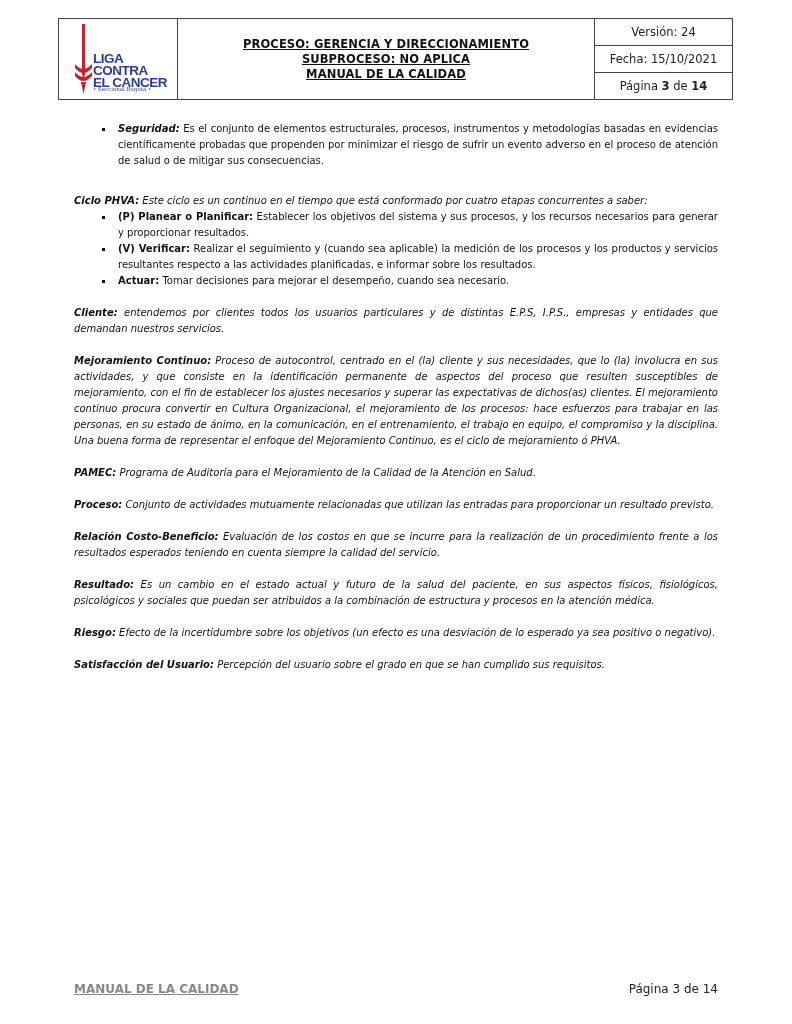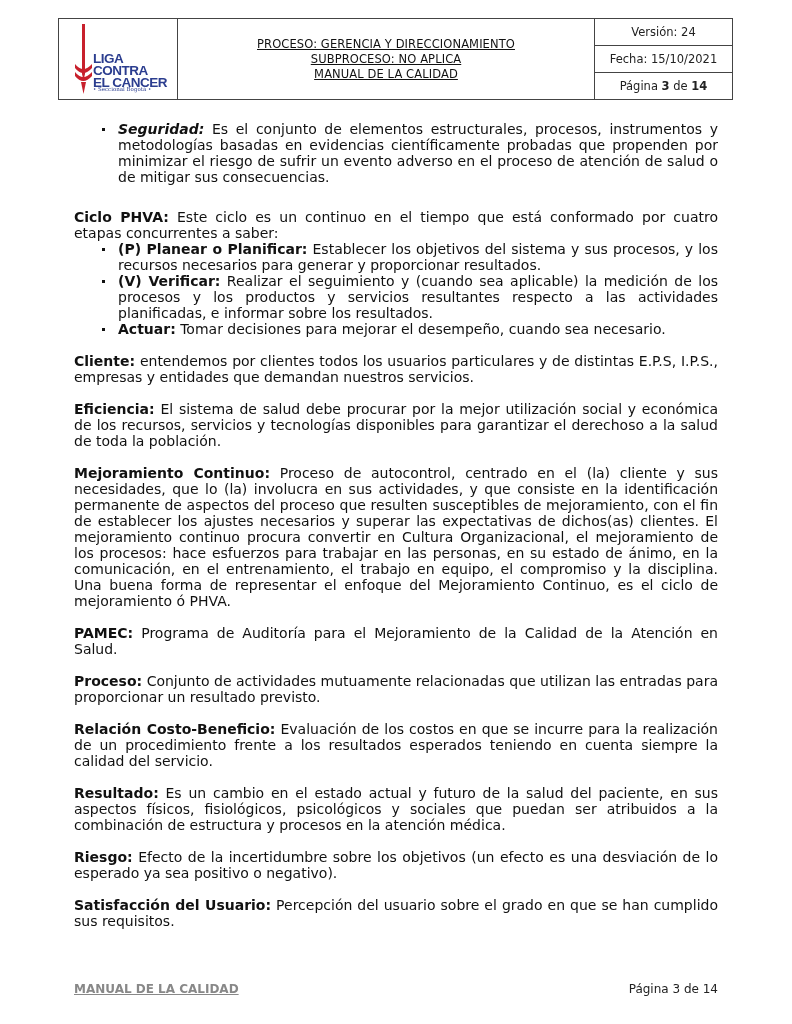--- a/index.html
+++ b/index.html
@@ -8,43 +8,43 @@
     font-family: "DejaVu Sans", sans-serif; color: #111;
   }
   .header-table {
     position: absolute; left: 58px; top: 18px; width: 675px; height: 82px;
     border-collapse: collapse;
   }
   .header-table td { border: 1px solid #444; padding: 0; }
   .logo-cell { width: 118px; position: relative; }
   .title-cell { text-align: center; vertical-align: middle; }
   .title-line {
-    display: block; font-size: 11.5px; font-weight: normal; text-decoration: underline;
+    display: block; font-size: 11.5px; font-weight: bold; text-decoration: underline;
     line-height: 15px; letter-spacing: 0.1px;
   }
   .meta-cell { width: 137px; height: 26px; text-align: center; font-size: 11.5px; color: #222; margin-left: 8px; }
   .meta-cell b { font-weight: bold; }
 
   .logo { position: absolute; left: 10px; top: 5px; width: 100px; height: 72px; }
   .logo .dagger { position: absolute; left: 4px; top: 0; }
   .logo .lt {
     position: absolute; left: 24px; font-weight: bold; color: #2b3d8f;
     font-size: 13.5px; line-height: 13px; letter-spacing: -0.5px;
     font-family: "Liberation Sans", sans-serif;
   }
   .logo .sec {
     position: absolute; left: 24px; top: 62px; font-size: 5.5px; color: #2b3d8f;
     font-family: "DejaVu Serif", serif; white-space: nowrap;
   }
 
   .content {
     position: absolute; left: 74px; top: 121px; width: 644px;
-    font-size: 14px; line-height: 16px; text-align: justify;
+    font-size: 10px; line-height: 16px; text-align: justify;
   }
-  .content p { margin: 0 0 16px 0; }
+  .content p { margin: 0 0 16px 0; font-style: italic; }
   .content ul { margin: 0 0 16px 0; padding: 0 0 0 44px; list-style: none; }
   .content li { position: relative; margin: 0; }
   .content li::before {
     content: ""; position: absolute; left: -16px; top: 7px; width: 3px; height: 3px; background: #111;
   }
   .term { font-weight: bold; }
   .term-i { font-weight: bold; font-style: italic; }
   .tight { margin-bottom: 0 !important; }
 
   .footer {
@@ -100,21 +100,20 @@
   </ul>
 
   <p class="tight"><span class="term">Ciclo PHVA:</span><span> Este ciclo es un continuo en el tiempo que está conformado por cuatro etapas concurrentes a saber:</span></p>
   <ul>
     <li><span class="term">(P) Planear o Planificar:</span><span> Establecer los objetivos del sistema y sus procesos, y los recursos necesarios para generar y proporcionar resultados.</span></li>
     <li><span class="term">(V) Verificar:</span><span> Realizar el seguimiento y (cuando sea aplicable) la medición de los procesos y los productos y servicios resultantes respecto a las actividades planificadas, e informar sobre los resultados.</span></li>
     <li><span class="term">Actuar:</span><span> Tomar decisiones para mejorar el desempeño, cuando sea necesario.</span></li>
   </ul>
 
   <p><span class="term">Cliente:</span><span> entendemos por clientes todos los usuarios particulares y de distintas E.P.S, I.P.S., empresas y entidades que demandan nuestros servicios.</span></p>
-  <p><span class="term">Eficiencia:</span><span> El sistema de salud debe procurar por la mejor utilización social y económica de los recursos, servicios y tecnologías disponibles para garantizar el derechoso a la salud de toda la población.</span></p>
   <p><span class="term">Mejoramiento Continuo:</span><span> Proceso de autocontrol, centrado en el (la) cliente y sus necesidades, que lo (la) involucra en sus actividades, y que consiste en la identificación permanente de aspectos del proceso que resulten susceptibles de mejoramiento, con el fin de establecer los ajustes necesarios y superar las expectativas de dichos(as) clientes. El mejoramiento continuo procura convertir en Cultura Organizacional, el mejoramiento de los procesos: hace esfuerzos para trabajar en las personas, en su estado de ánimo, en la comunicación, en el entrenamiento, el trabajo en equipo, el compromiso y la disciplina. Una buena forma de representar el enfoque del Mejoramiento Continuo, es el ciclo de mejoramiento ó PHVA.</span></p>
   <p><span class="term">PAMEC:</span><span> Programa de Auditoría para el Mejoramiento de la Calidad de la Atención en Salud.</span></p>
   <p><span class="term">Proceso:</span><span> Conjunto de actividades mutuamente relacionadas que utilizan las entradas para proporcionar un resultado previsto.</span></p>
   <p><span class="term">Relación Costo-Beneficio:</span><span> Evaluación de los costos en que se incurre para la realización de un procedimiento frente a los resultados esperados teniendo en cuenta siempre la calidad del servicio.</span></p>
   <p><span class="term">Resultado:</span><span> Es un cambio en el estado actual y futuro de la salud del paciente, en sus aspectos físicos, fisiológicos, psicológicos y sociales que puedan ser atribuidos a la combinación de estructura y procesos en la atención médica.</span></p>
   <p><span class="term">Riesgo:</span><span> Efecto de la incertidumbre sobre los objetivos (un efecto es una desviación de lo esperado ya sea positivo o negativo).</span></p>
   <p><span class="term">Satisfacción del Usuario:</span><span> Percepción del usuario sobre el grado en que se han cumplido sus requisitos.</span></p>
 </div>
 
 <div class="footer">

